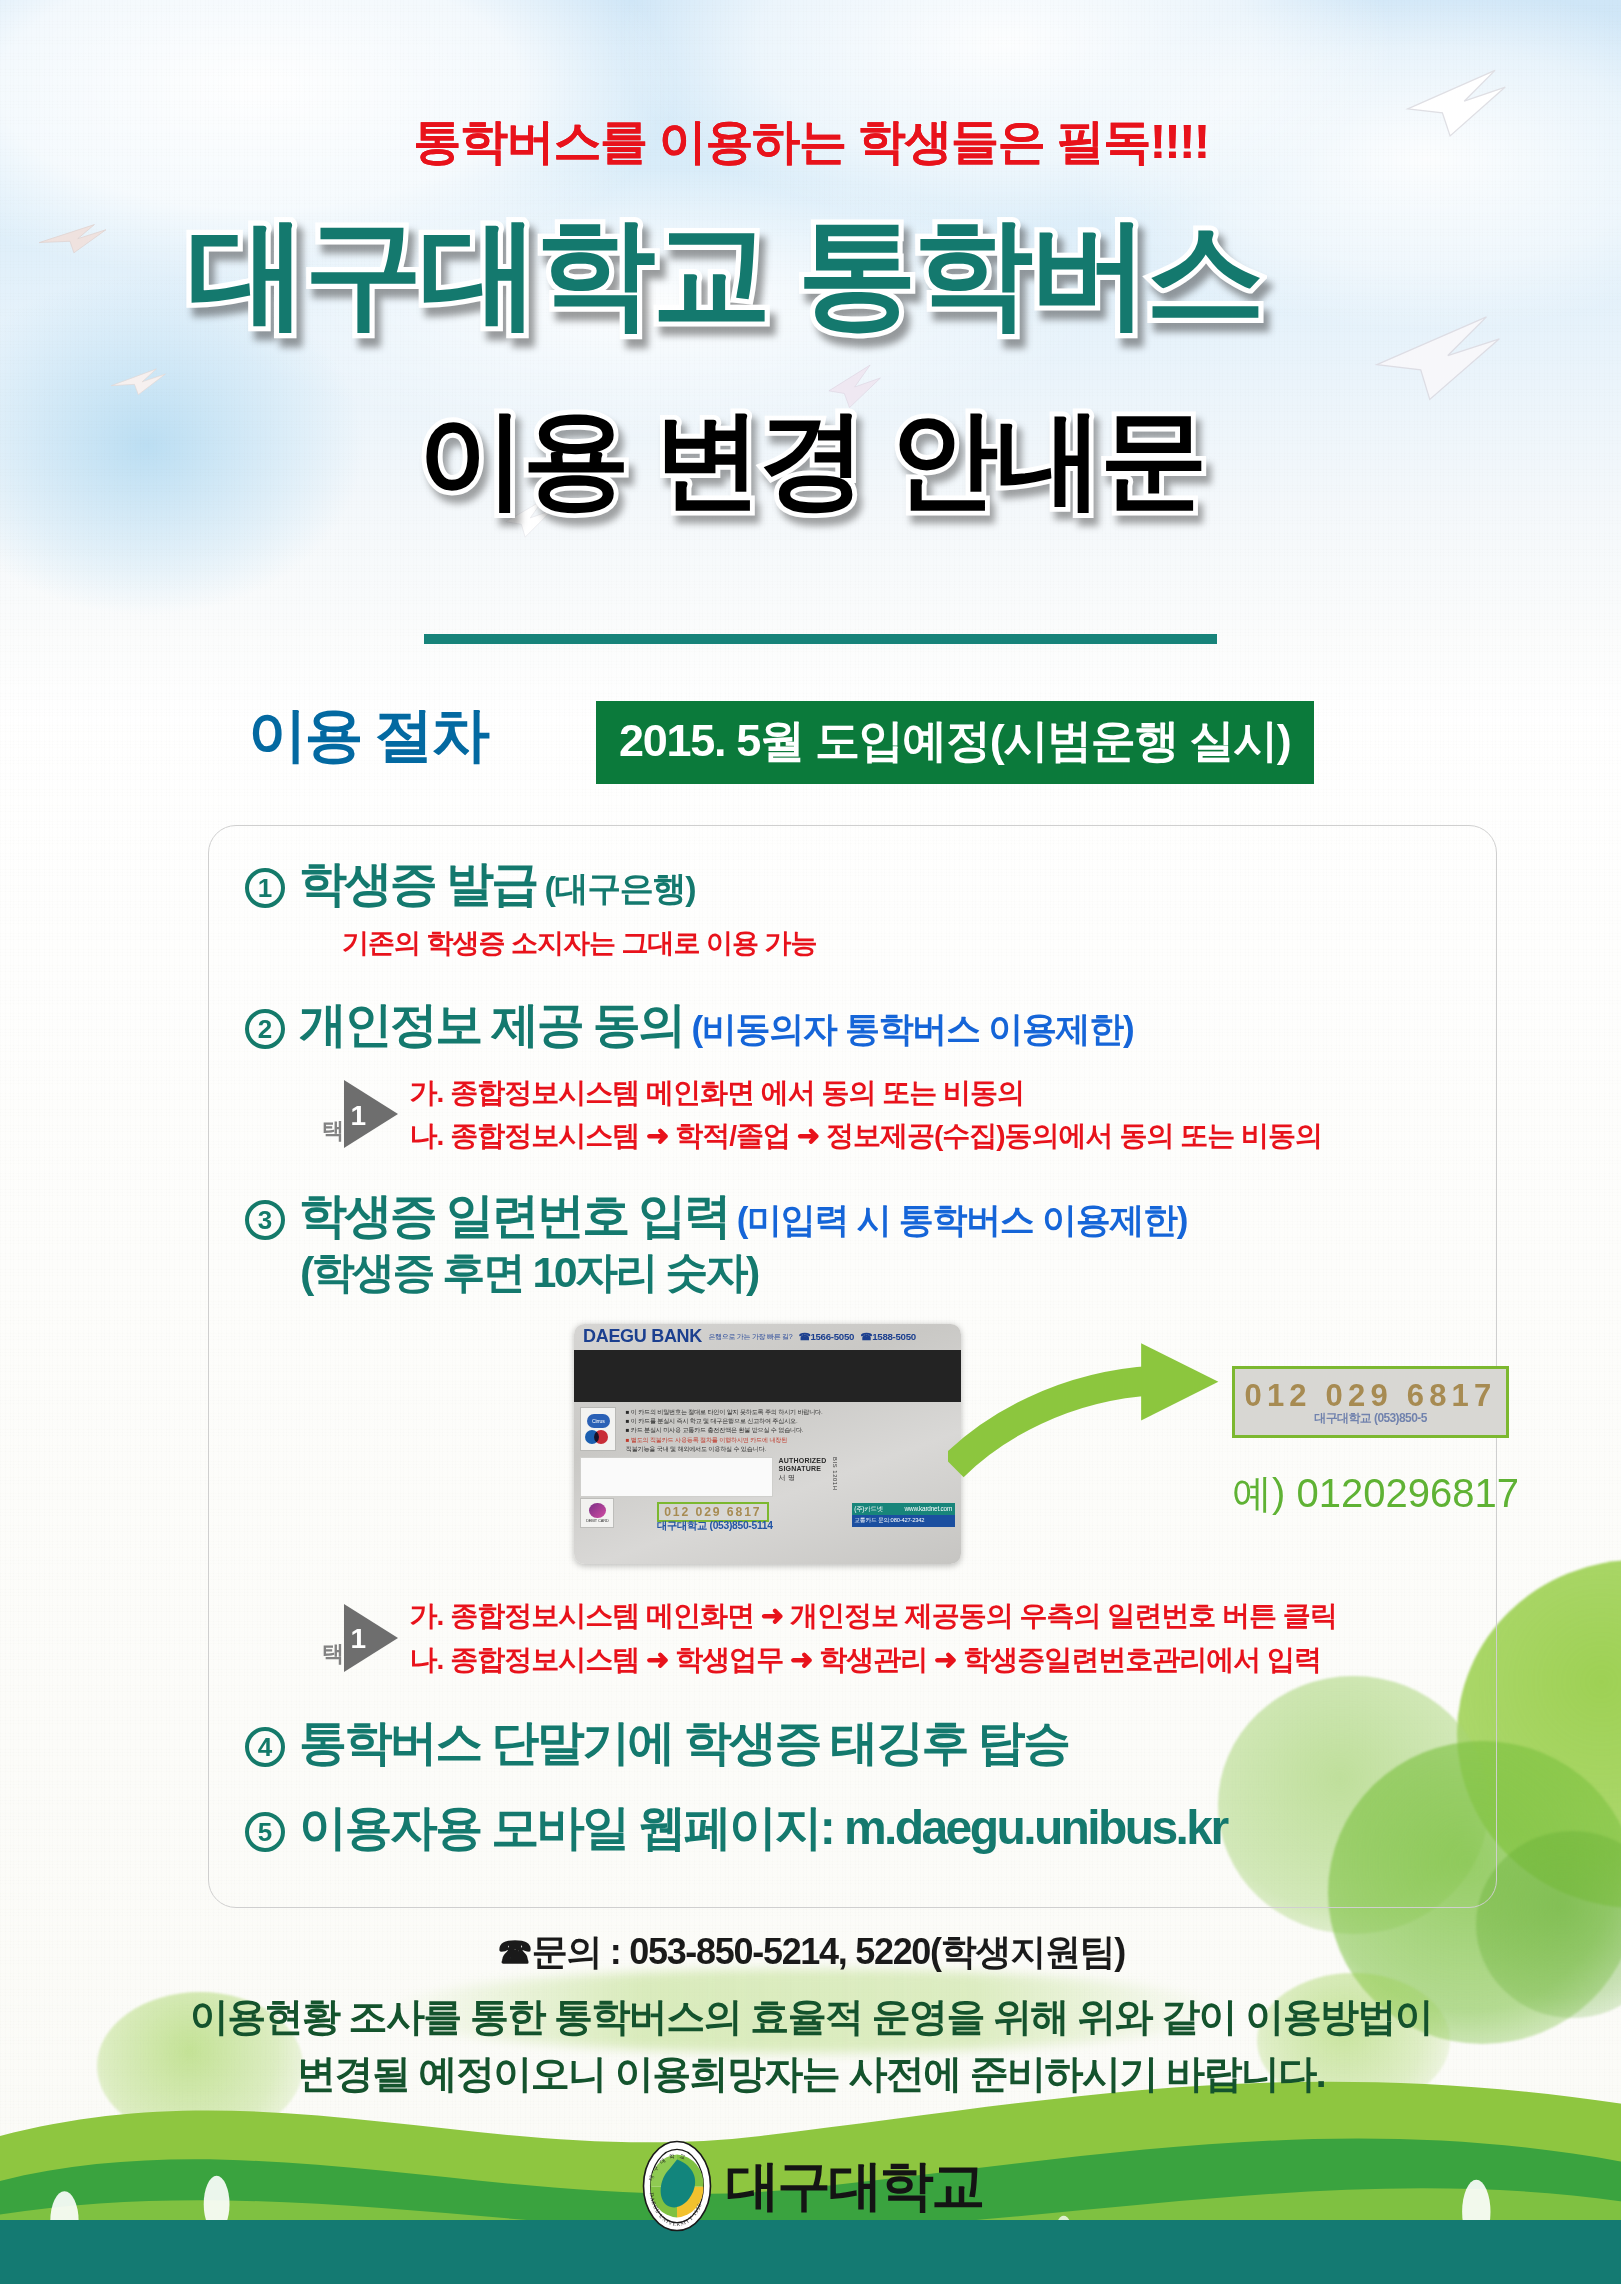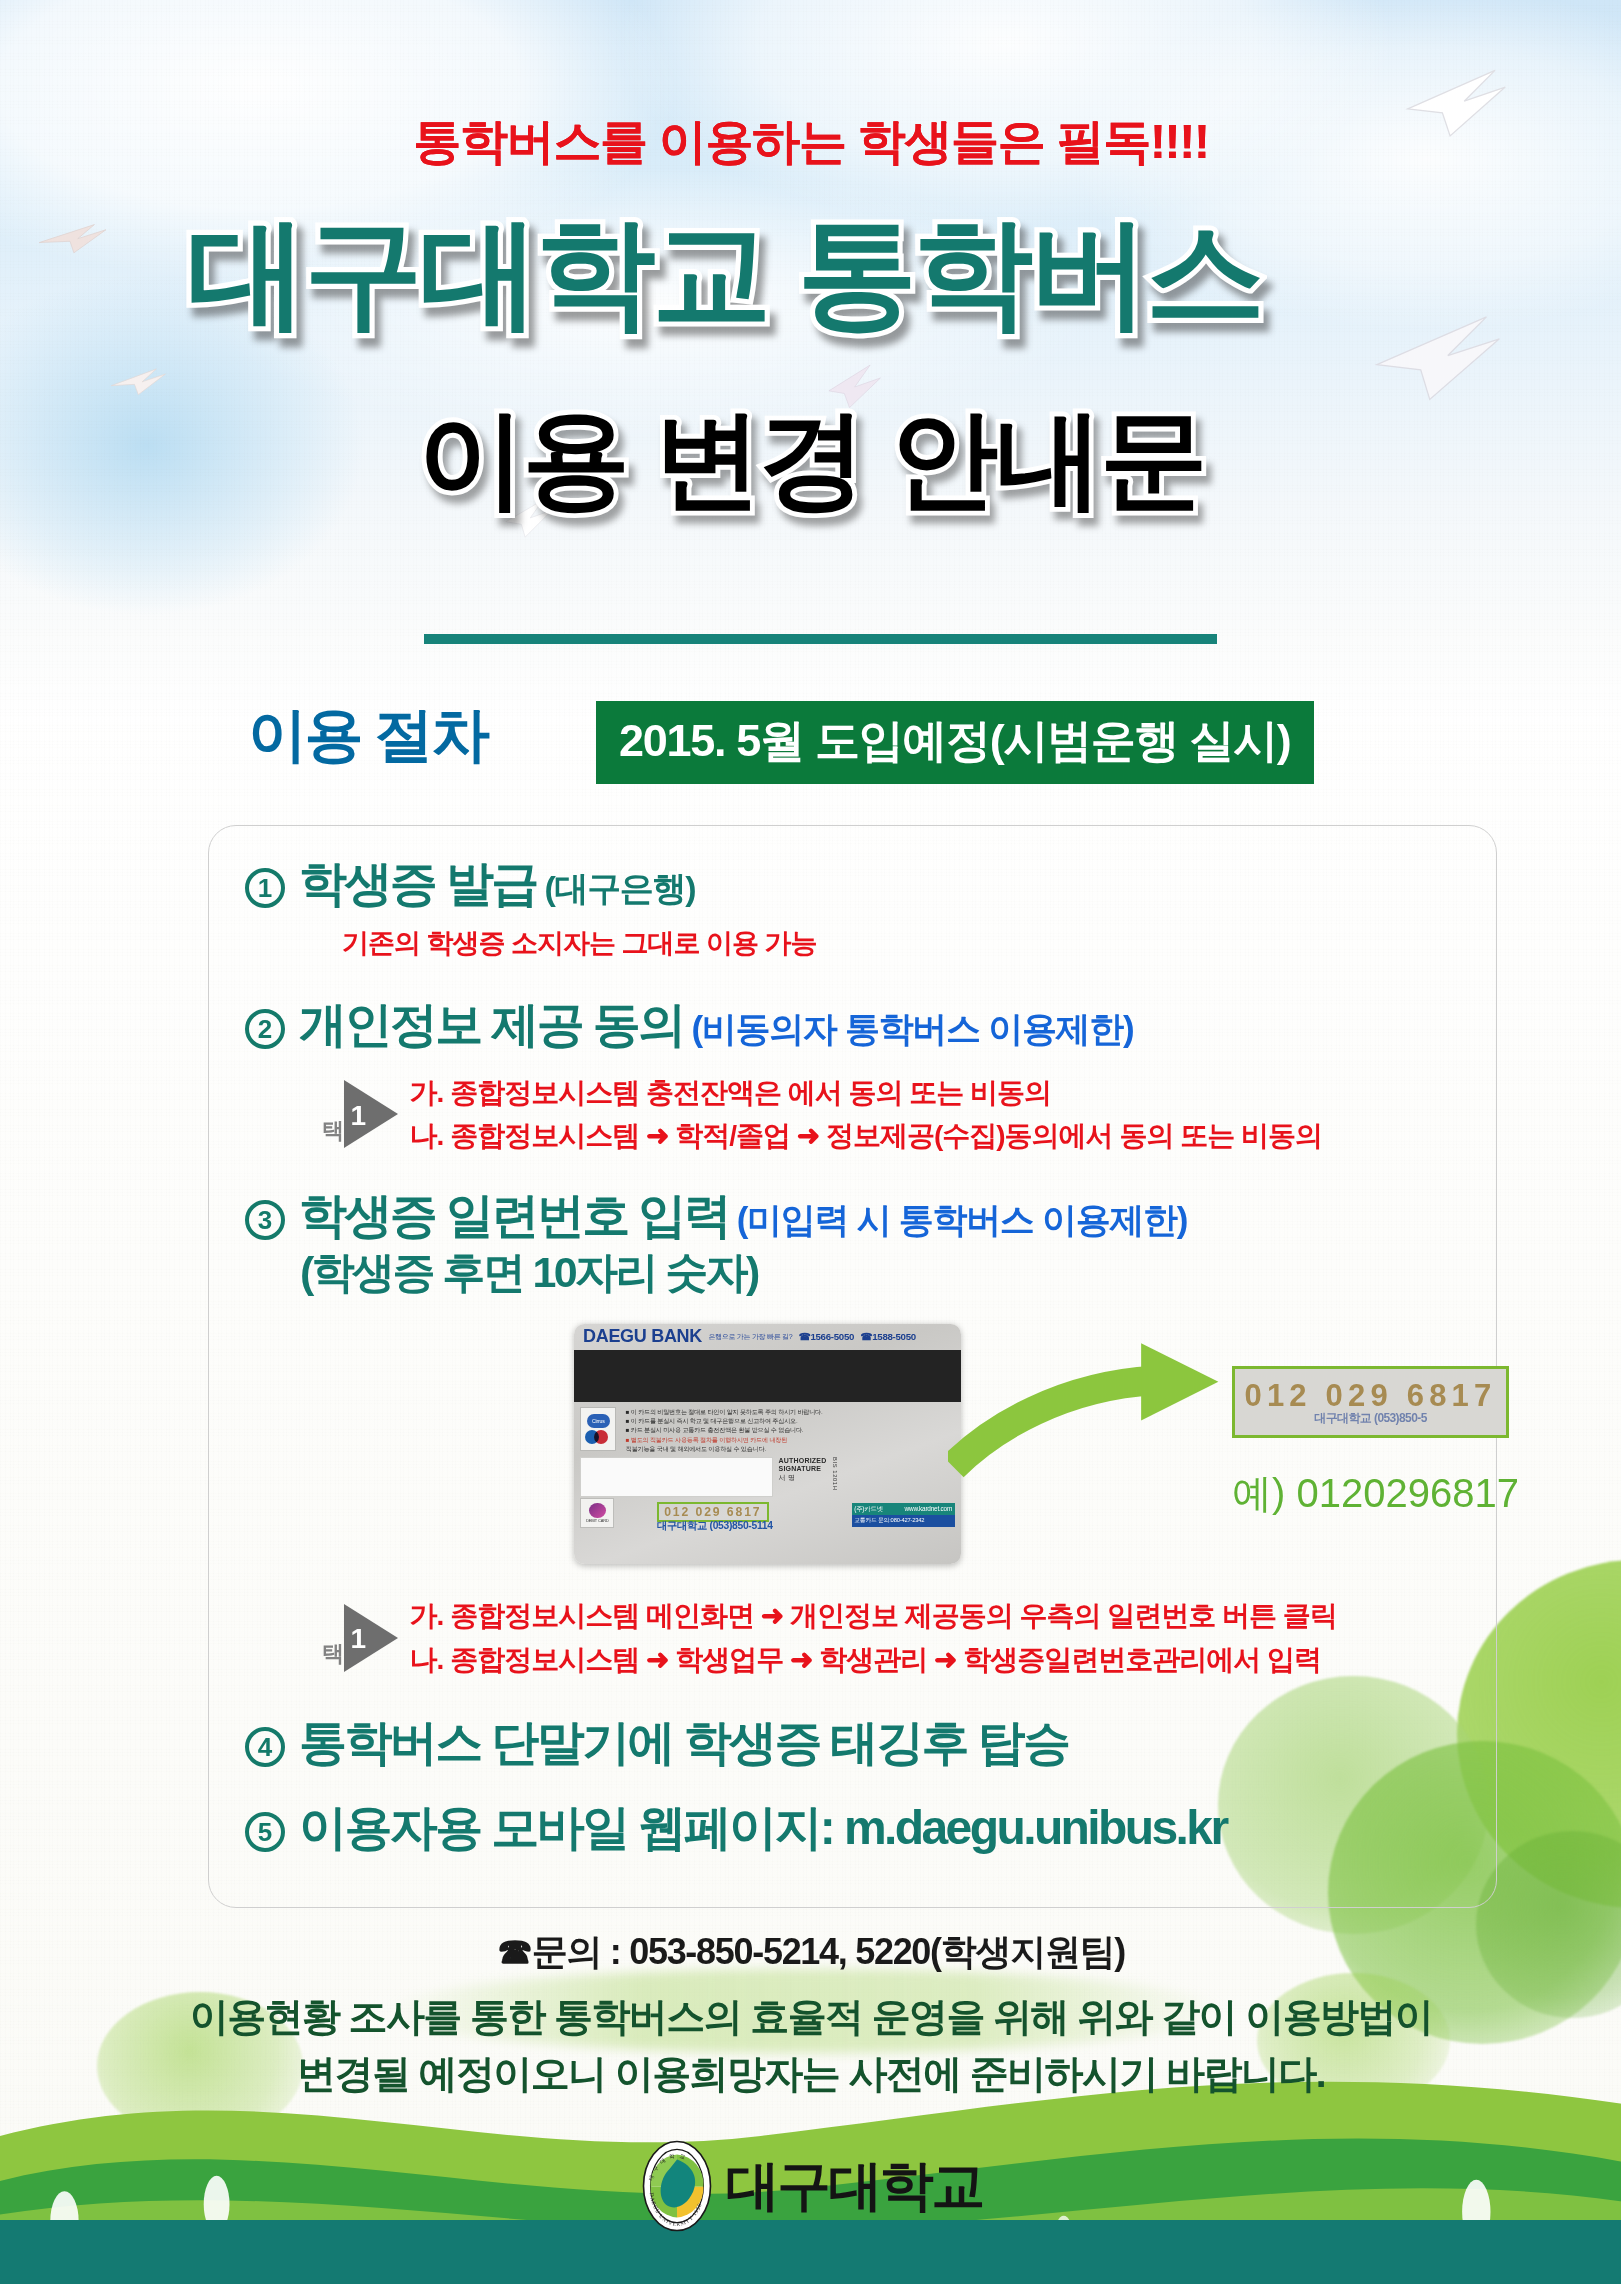--- a/index.html
+++ b/index.html
@@ -328,21 +328,21 @@
         <span class="step-paren-blue">(비동의자 통학버스 이용제한)</span>
       </div>
       <div class="choose-block">
         <div class="choose-mark">
           <span class="choose-ko">택</span>
           <span class="choose-tri">
               <span>1</span>
             </span>
         </div>
         <div class="choose-lines">
-          <div class="choose-line">가. 종합정보시스템 충전잔액은 에서 동의 또는 비동의</div>
+          <div class="choose-line">가. 종합정보시스템 메인화면 에서 동의 또는 비동의</div>
           <div class="choose-line">나. 종합정보시스템 ➜ 학적/졸업 ➜ 정보제공(수집)동의에서 동의 또는 비동의</div>
         </div>
       </div>
     </div>
 
     <div class="step" style="margin-top:26px;">
       <div class="step-head">
         <span class="circ-num">3</span>
         <span class="step-title">학생증 일련번호 입력</span>
         <span class="step-paren-blue">(미입력 시 통학버스 이용제한)</span>

